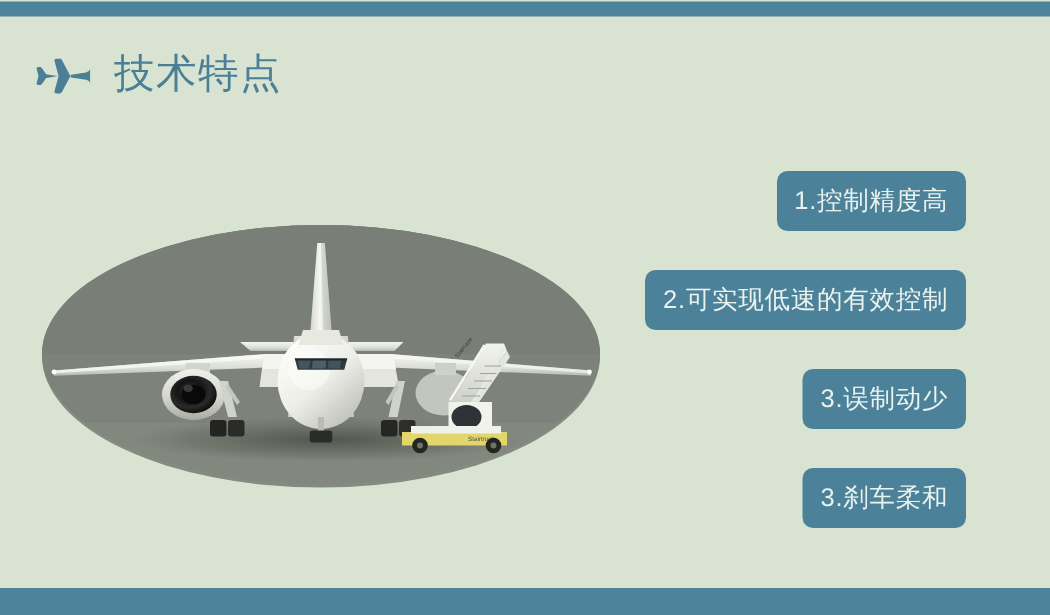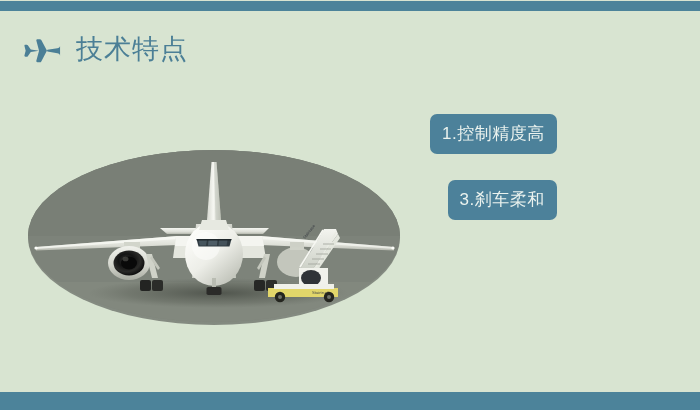--- a/index.html
+++ b/index.html
@@ -256,16 +256,18 @@
         </g>
 
         <circle cx="8" cy="98" r="1.6" fill="#fdfefa"></circle>
         <circle cx="365" cy="98" r="1.6" fill="#fdfefa"></circle>
       </g>
     </svg>
   </div>
 
   <div id="feature-list">
     <div class="feature-box">1.控制精度高</div>
+    <div class="feature-box">2.可实现低速的有效控制</div>
+    <div class="feature-box">3.误制动少</div>
     <div class="feature-box">3.刹车柔和</div>
   </div>
 
 </div>
 
 </body></html>

